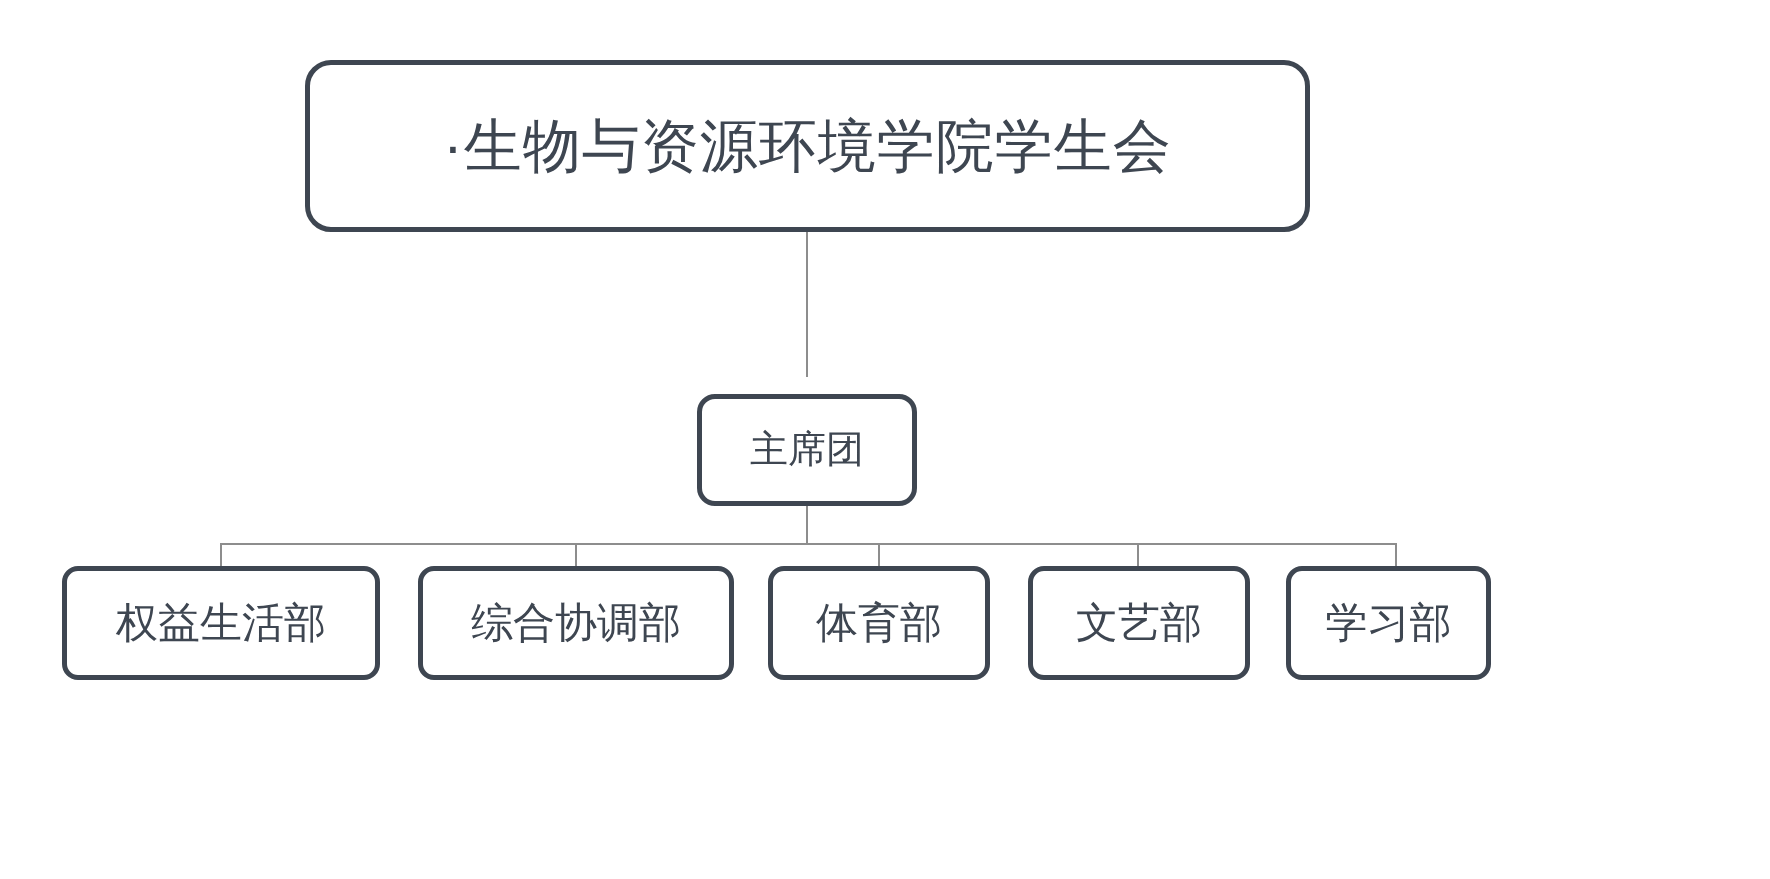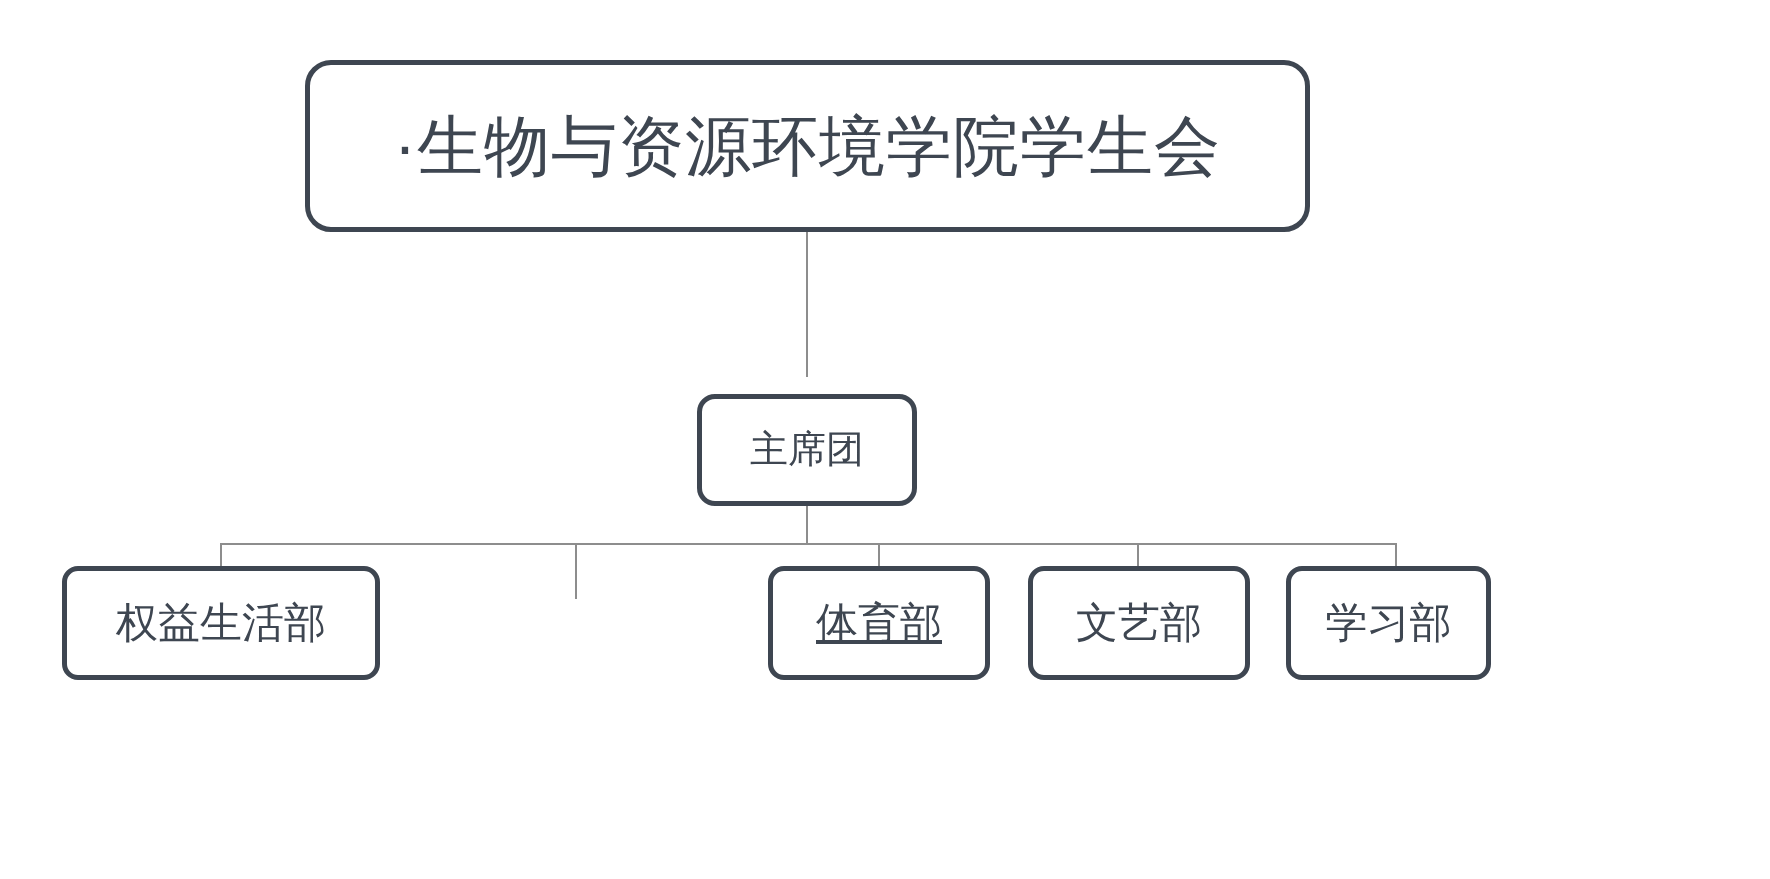--- a/index.html
+++ b/index.html
@@ -43,21 +43,21 @@
 
   .node-root {
     left: 305px;
     top: 60px;
     width: 1005px;
     height: 172px;
     border-radius: 26px;
     border-width: 5px;
   }
   .node-root .node-label {
-    font-size: 66px;
+    font-size: 58px;
     letter-spacing: 1px;
   }
 
   .node-mid {
     left: 697px;
     top: 394px;
     width: 220px;
     height: 112px;
     border-radius: 18px;
     border-width: 5px;
@@ -71,21 +71,21 @@
     height: 114px;
     border-radius: 16px;
     border-width: 5px;
   }
   .node-leaf .node-label {
     font-size: 42px;
   }
 
   .leaf-0 { left: 62px;   width: 318px; }
   .leaf-1 { left: 418px;  width: 316px; }
-  .leaf-2 { left: 768px;  width: 222px; text-decoration: underline; }
+  .leaf-2 { left: 768px;  width: 222px; }
   .leaf-3 { left: 1028px; width: 222px; justify-content: center; }
   .leaf-4 { left: 1286px; width: 205px; }
 
   .node-label {
     display: block;
     text-align: center;
   }
 </style>
 </head>
 <body>
@@ -109,20 +109,23 @@
   </div>
 
   <div class="node node-mid">
     <span class="node-label">主席团</span>
   </div>
 
   <div class="node node-leaf leaf-0">
     <span class="node-label">权益生活部</span>
   </div>
 
+  <div class="node node-leaf leaf-1">
+    <span class="node-label">综合协调部</span>
+  </div>
 
   <div class="node node-leaf leaf-2">
     <span class="node-label">体育部</span>
   </div>
 
   <div class="node node-leaf leaf-3">
     <span class="node-label">文艺部</span>
   </div>
 
   <div class="node node-leaf leaf-4">

